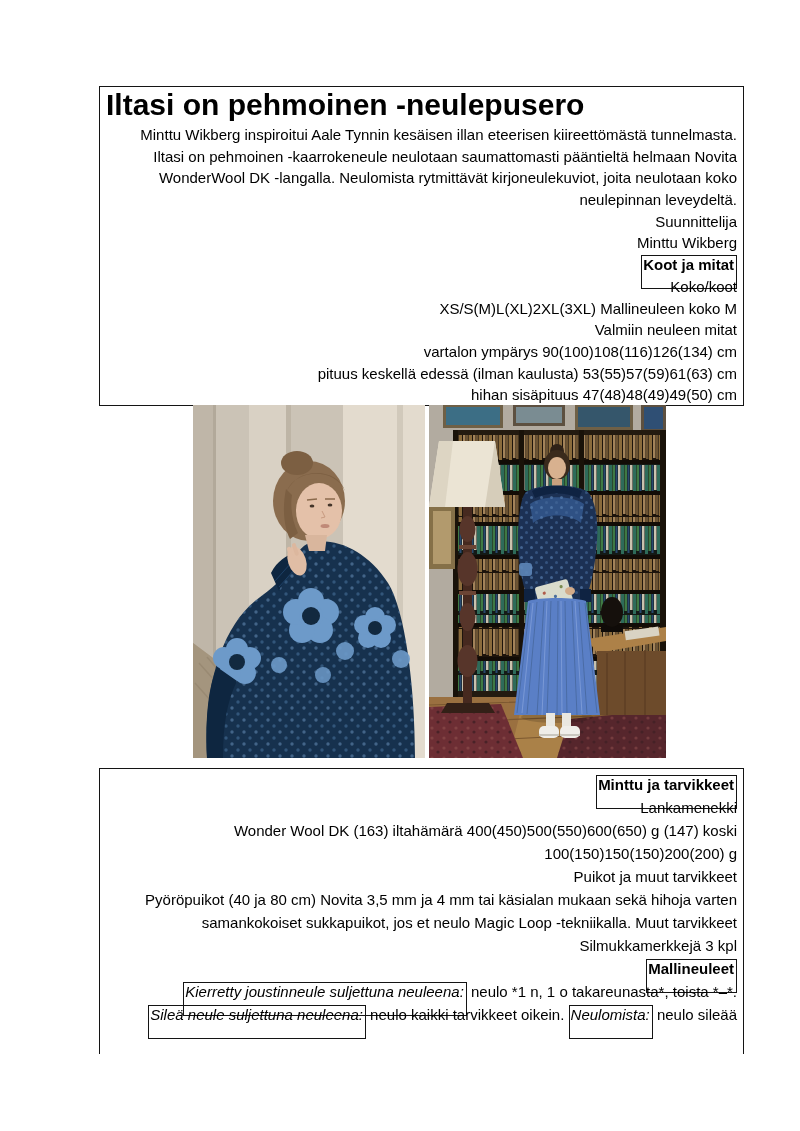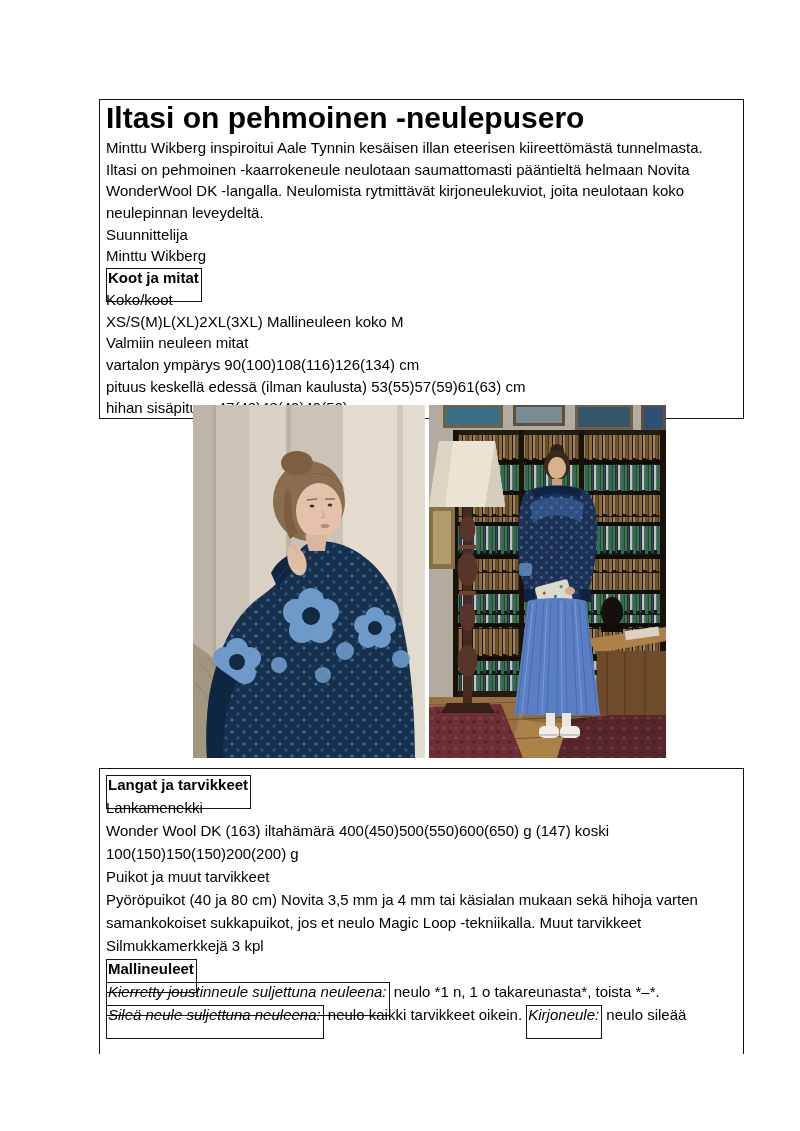--- a/index.html
+++ b/index.html
@@ -1,24 +1,24 @@
 <!DOCTYPE html>
 <html><head>
 <meta charset="utf-8">
 <style>
   html,body{margin:0;padding:0;background:#ffffff;}
   body{width:800px;height:1131px;position:relative;overflow:hidden;
        font-family:"Liberation Sans", sans-serif;color:#000;}
   .box{position:absolute;left:99px;width:645px;box-sizing:border-box;
        border:1px solid #141414;background:#fff;}
-  .box1{top:99px;height:320px;padding:1px 6px 0 6px;overflow:hidden;}
+  .box1{top:86px;height:320px;padding:1px 6px 0 6px;overflow:hidden;}
   .box2{top:768px;height:286px;border-bottom:none;padding:4px 6px 0 6px;overflow:hidden;}
   .doc-title{font-size:30px;font-weight:bold;line-height:34px;margin:0 0 2px 0;
              letter-spacing:0px;white-space:nowrap;}
-  .ln{font-size:15px;line-height:21.7px;height:21.7px;white-space:pre;}
+  .ln{font-size:15px;line-height:21.7px;height:21.7px;white-space:pre;text-align:right;}
   .box2 .ln{line-height:23px;height:23px;}
   .boxed{display:inline-block;border:1px solid #141414;line-height:17px;
          padding:0 2px 15px 1px;}
   .bold{font-weight:bold;}
   .ital{font-style:italic;}
   .photo-row{position:absolute;left:193px;top:405px;width:473px;height:353px;
              display:flex;gap:4px;}
   .photo{display:block;width:232px;height:353px;}
   .photo.right{width:237px;}
 </style>
@@ -285,26 +285,26 @@
         <rect x="117" y="308" width="9" height="14" fill="#e9e7df"></rect>
         <rect x="133" y="308" width="9" height="14" fill="#e9e7df"></rect>
         <rect x="110" y="321" width="20" height="12" rx="5" fill="#efeee9"></rect>
         <rect x="131" y="321" width="20" height="12" rx="5" fill="#efeee9"></rect>
         <path d="M110,330 L130,330 M131,330 L151,330" stroke="#c9c7bf" stroke-width="2" fill="none"></path>
       </g>
     </svg>
   </div>
 
   <section class="box box2">
-    <div class="ln"><span class="boxed bold">Langat ja tarvikkeet</span></div>
+    <div class="ln"><span class="boxed bold">Minttu ja tarvikkeet</span></div>
     <div class="ln">Lankamenekki</div>
     <div class="ln">Wonder Wool DK (163) iltahämärä 400(450)500(550)600(650) g (147) koski</div>
     <div class="ln">100(150)150(150)200(200) g</div>
     <div class="ln">Puikot ja muut tarvikkeet</div>
     <div class="ln">Pyöröpuikot (40 ja 80 cm) Novita 3,5 mm ja 4 mm tai käsialan mukaan sekä hihoja varten</div>
     <div class="ln">samankokoiset sukkapuikot, jos et neulo Magic Loop -tekniikalla. Muut tarvikkeet</div>
     <div class="ln">Silmukkamerkkejä 3 kpl</div>
     <div class="ln"><span class="boxed bold">Mallineuleet</span></div>
     <div class="ln"><span class="boxed ital">Kierretty joustinneule suljettuna neuleena:</span><span> neulo *1 n, 1 o takareunasta*, toista *–*.</span></div>
-    <div class="ln"><span class="boxed ital">Sileä neule suljettuna neuleena:</span><span> neulo kaikki tarvikkeet oikein. </span><span class="boxed ital">Kirjoneule:</span><span> neulo sileää</span></div>
+    <div class="ln"><span class="boxed ital">Sileä neule suljettuna neuleena:</span><span> neulo kaikki tarvikkeet oikein. </span><span class="boxed ital">Neulomista:</span><span> neulo sileää</span></div>
   </section>
 
 </div>
 
 </body></html>

